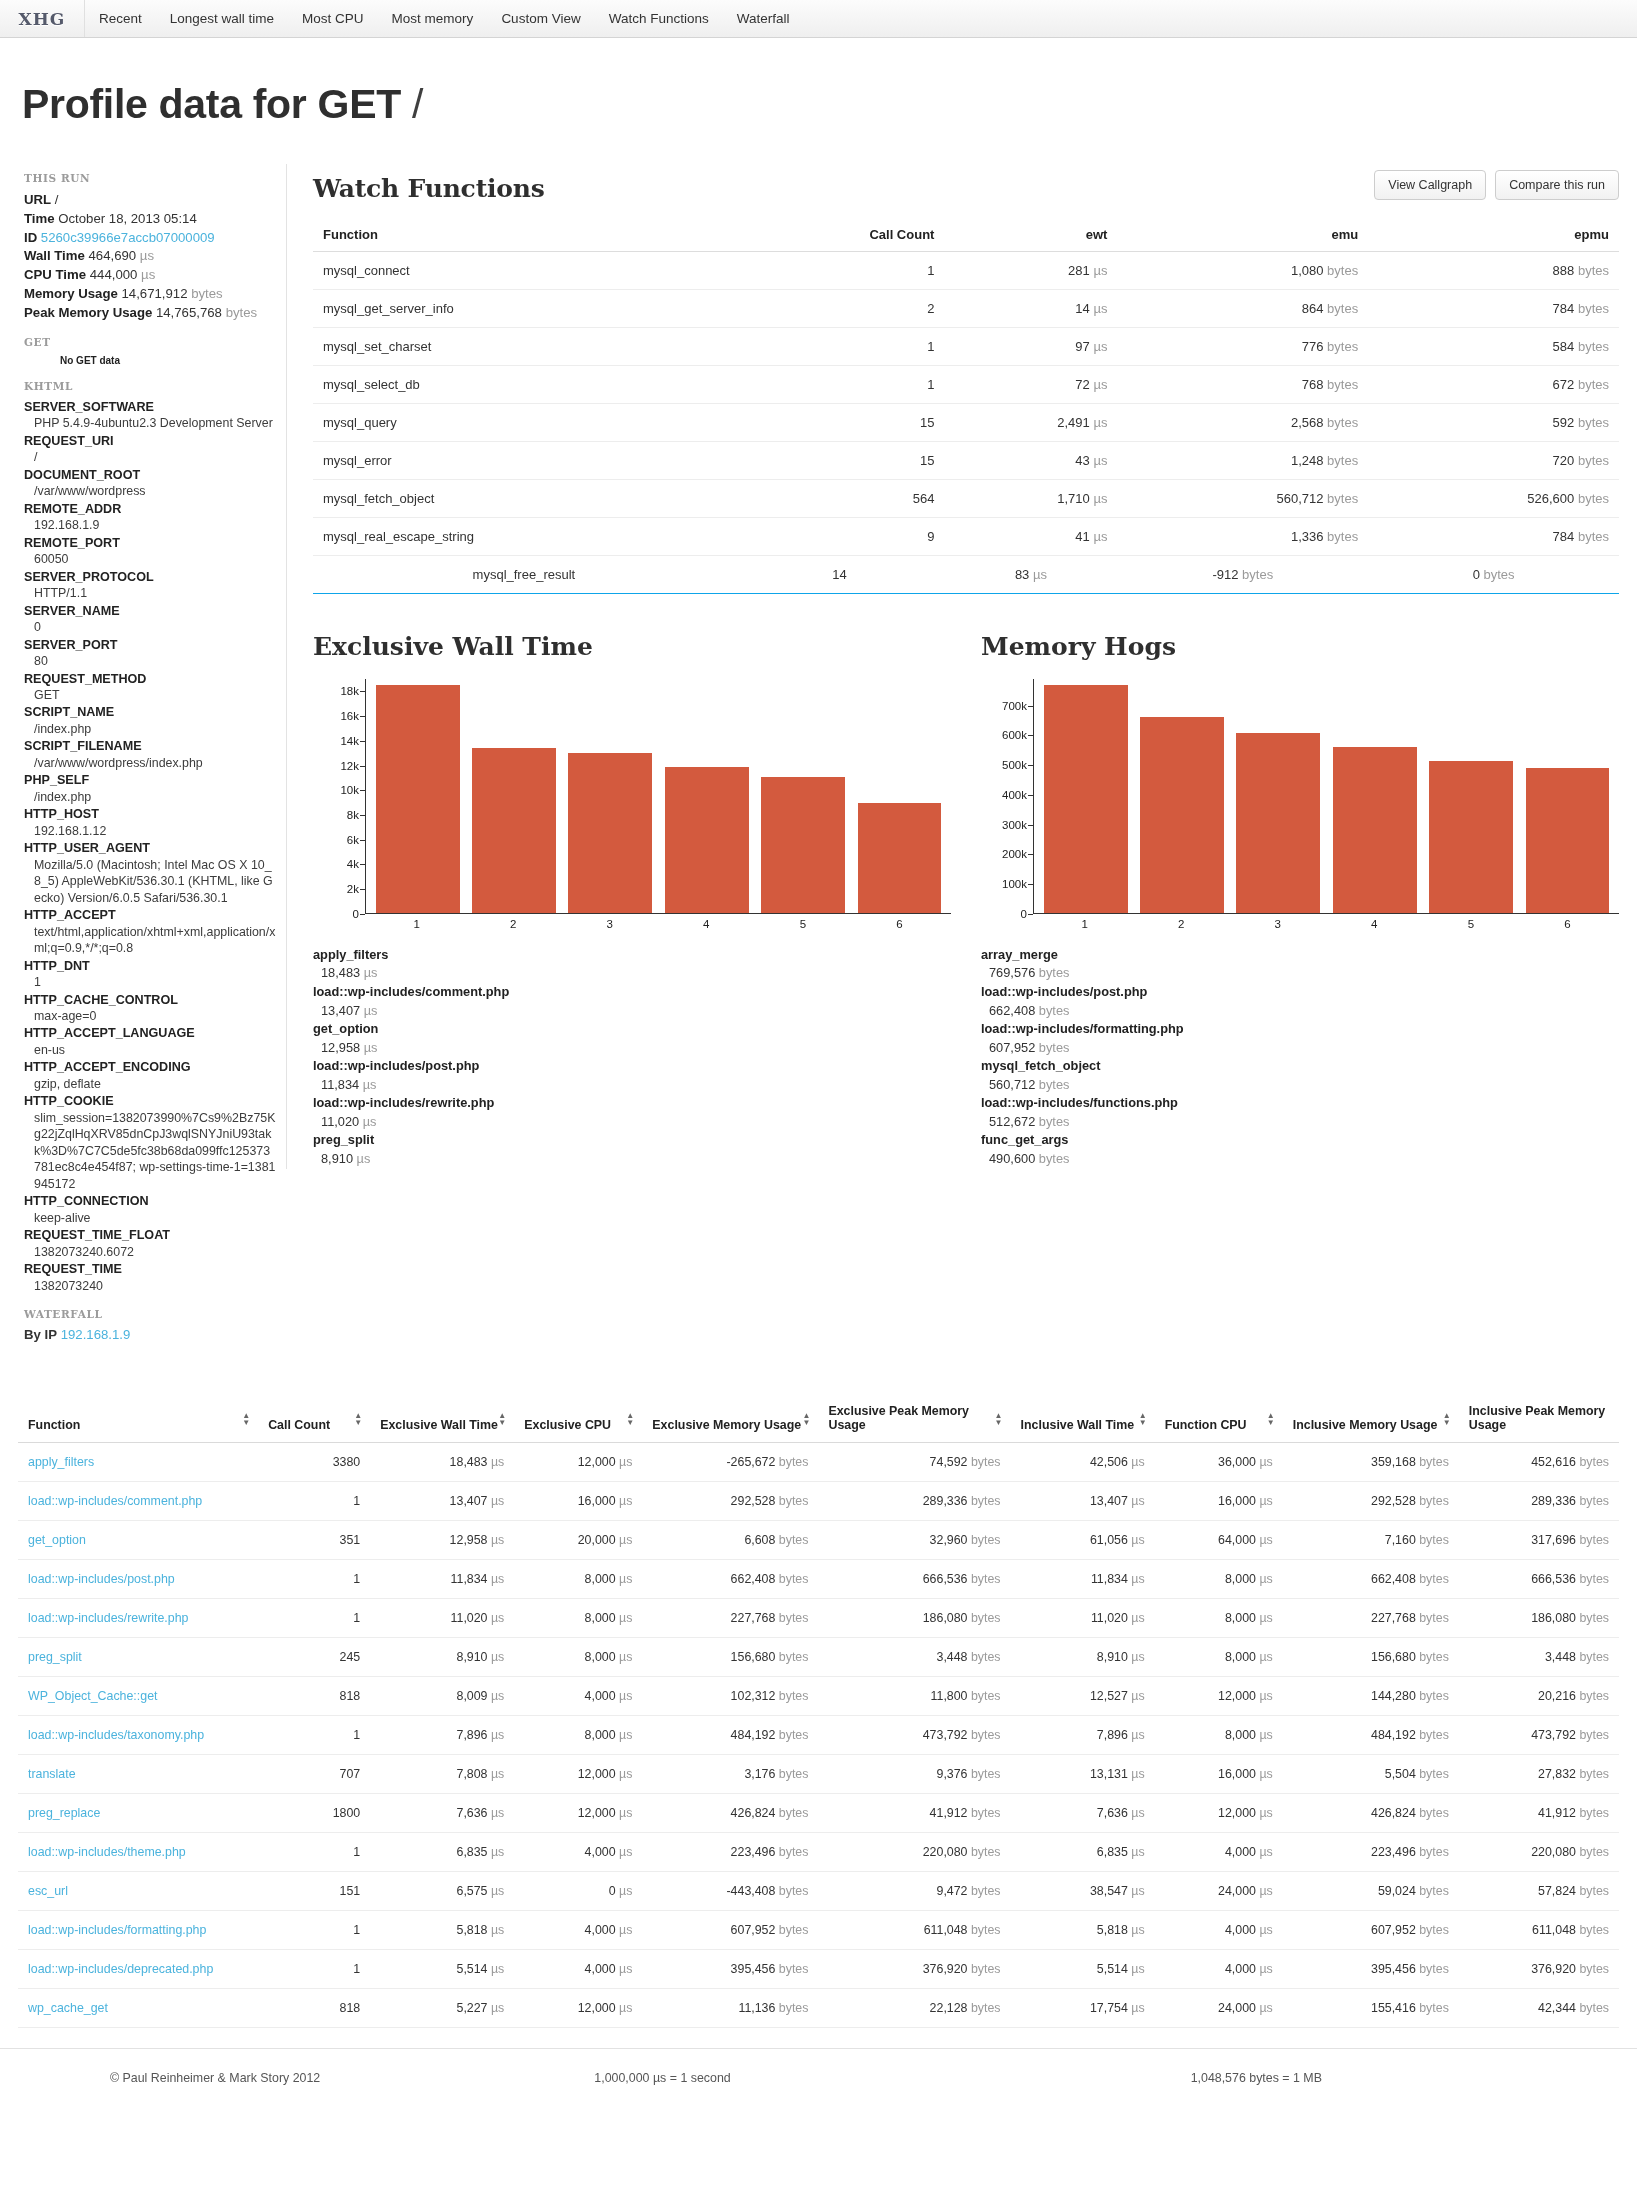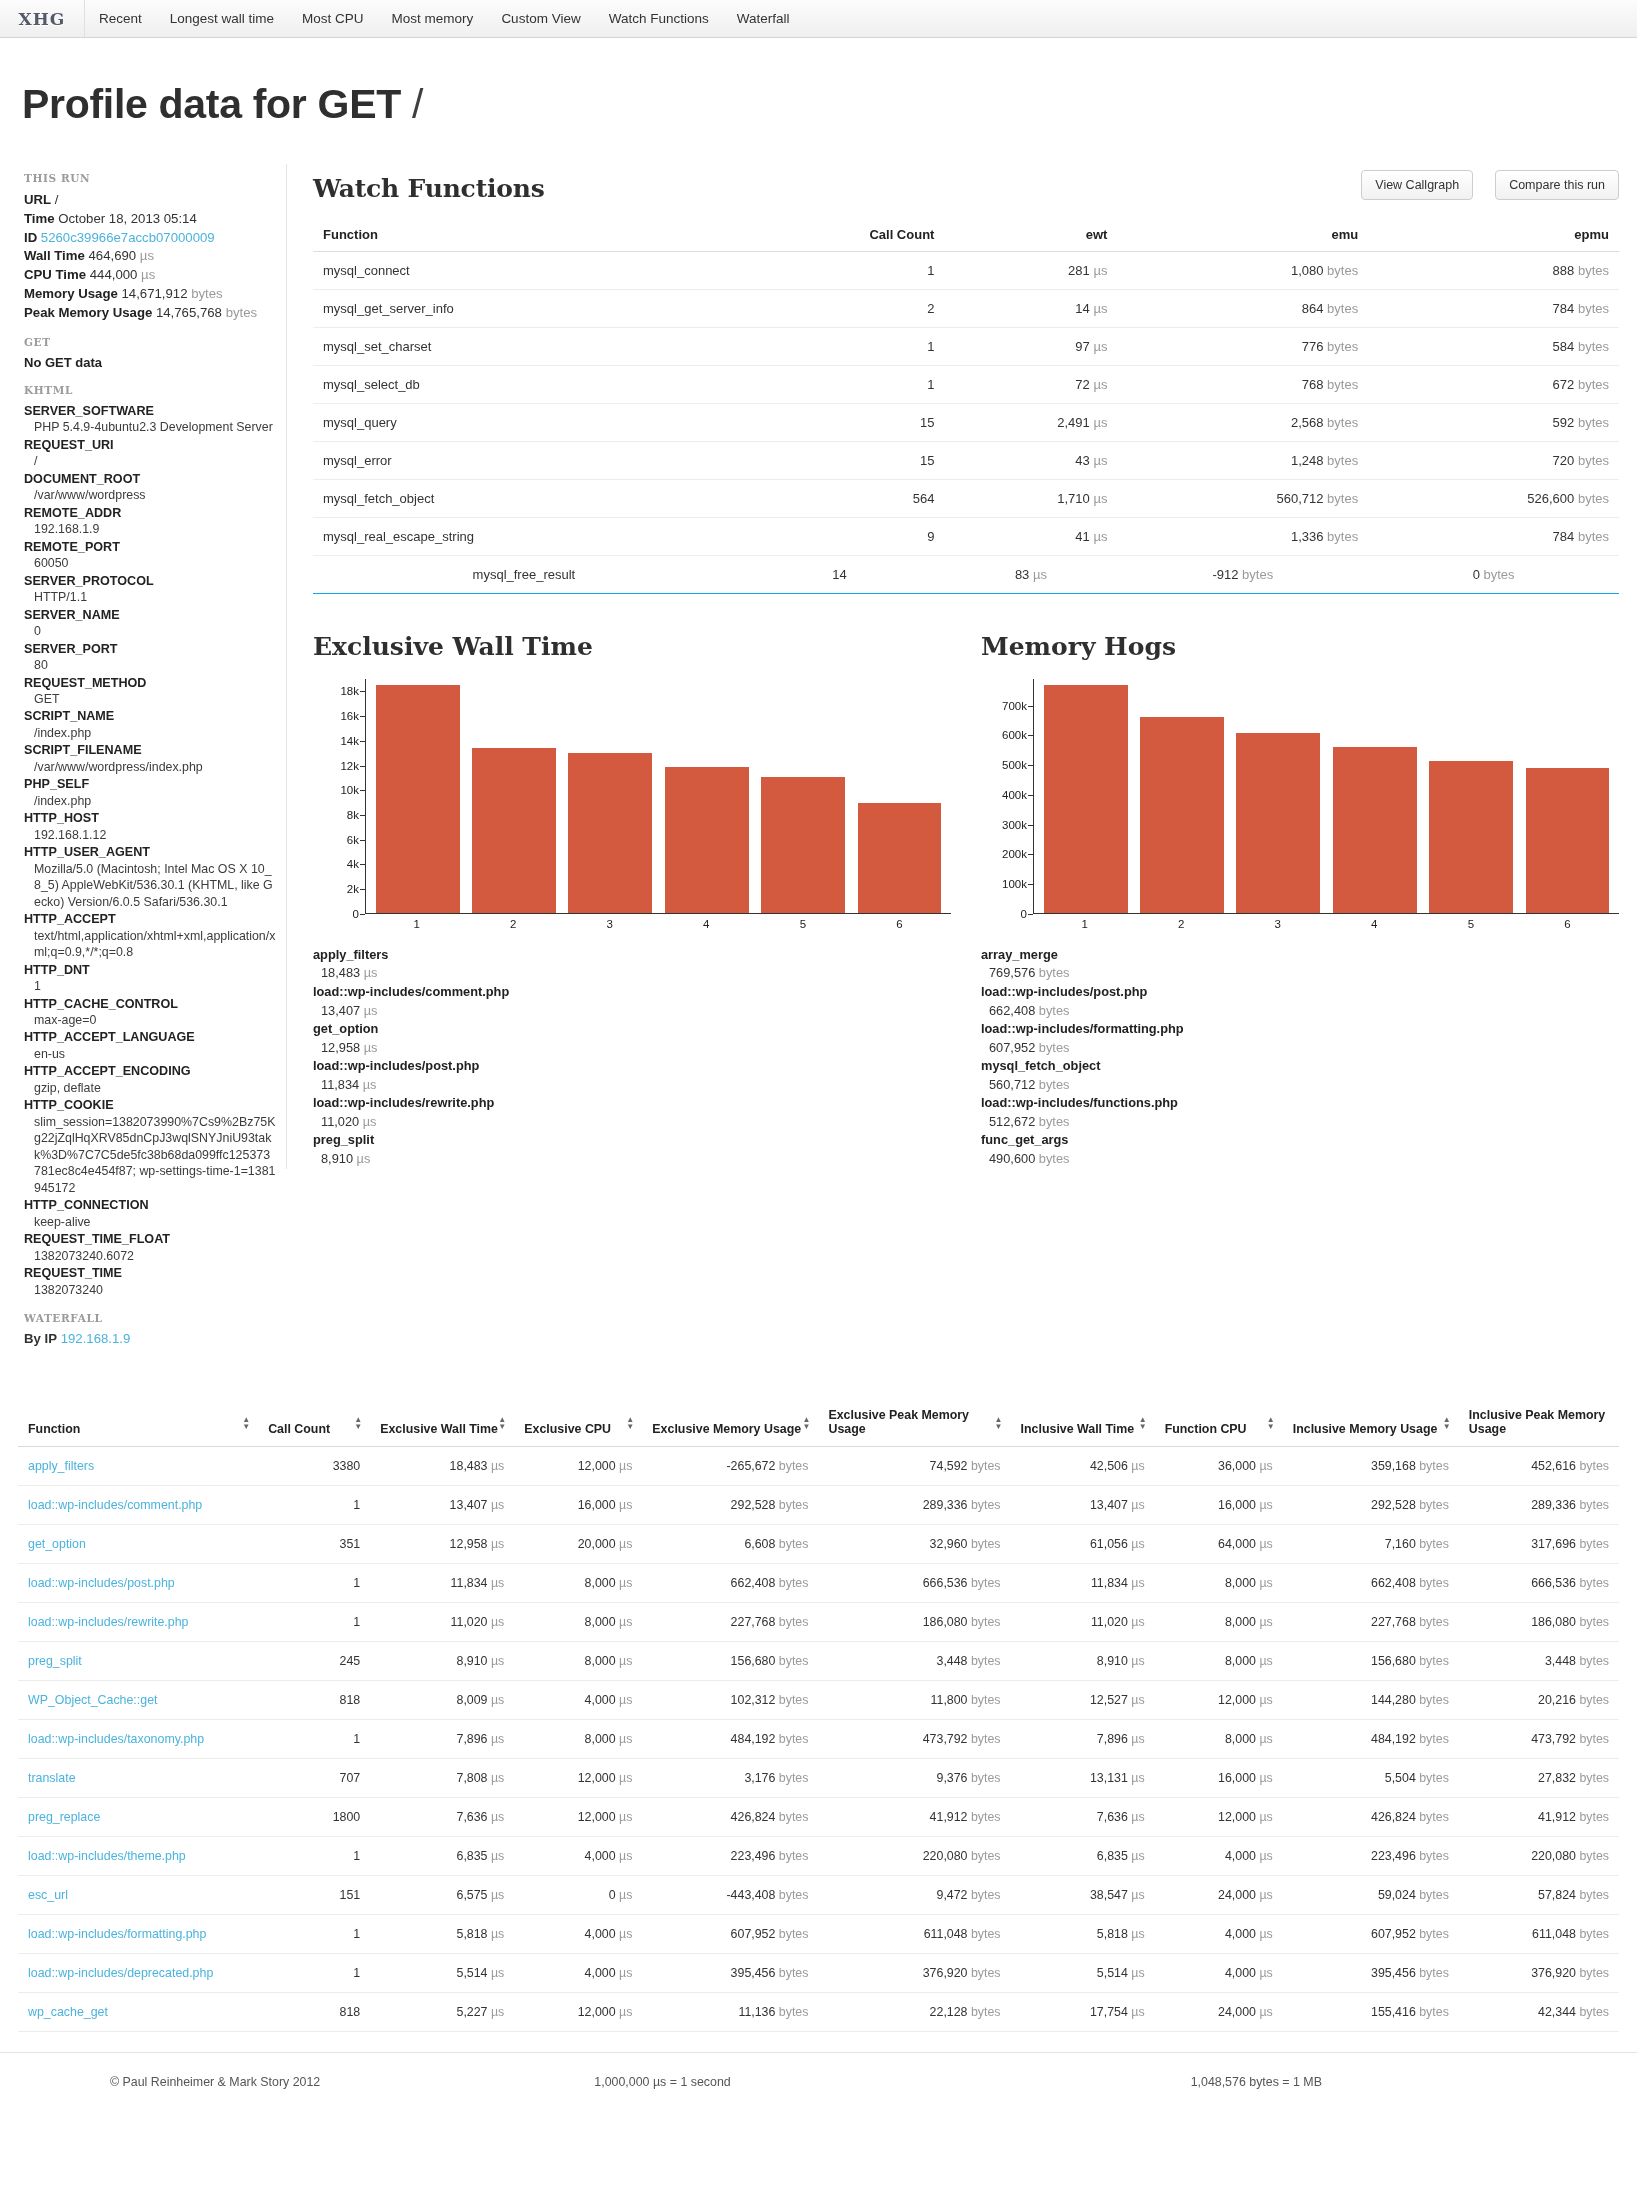--- a/index.html
+++ b/index.html
@@ -76,36 +76,36 @@
   .srv-key {
     font-size:12.6px; font-weight:bold; color:#222;
     line-height:1.32; margin-top:1px;
     word-break:break-all;
   }
   .srv-val {
     font-size:12.4px; color:#3c3c3c;
     line-height:1.32; padding-left:10px;
     word-break:break-all;
   }
-  .nogetdata { font-size:13px; font-weight:bold; color:#222; }
+  .nogetdata { font-size:10px; font-weight:bold; color:#222;margin-left:36px; }
   .byip { font-size:13.2px; }
   .byip b { font-weight:bold; }
   .byip a { color:#4bb3dd; text-decoration:none; }
 
   
   .h-sec {
     font-family:"DejaVu Serif", serif;
     font-weight:bold;
     font-size:25px;
     color:#2f2f2f;
     margin:10px 0 18px 0;
     letter-spacing:-0.2px;
   }
   .sec-top { display:flex; align-items:flex-start; justify-content:space-between; }
-  .btn-group { display:flex; gap:22px; margin-top:6px; }
+  .btn-group { display:flex; gap:9px; margin-top:6px; }
   .btn {
     background:linear-gradient(to bottom,#fff,#f1f1f1);
     border:1px solid #cdcdcd;
     border-radius:4px;
     font-size:12.5px;
     color:#333;
     padding:7px 13px;
     cursor:pointer;
     font-family:"Liberation Sans", sans-serif;
     white-space:nowrap;

